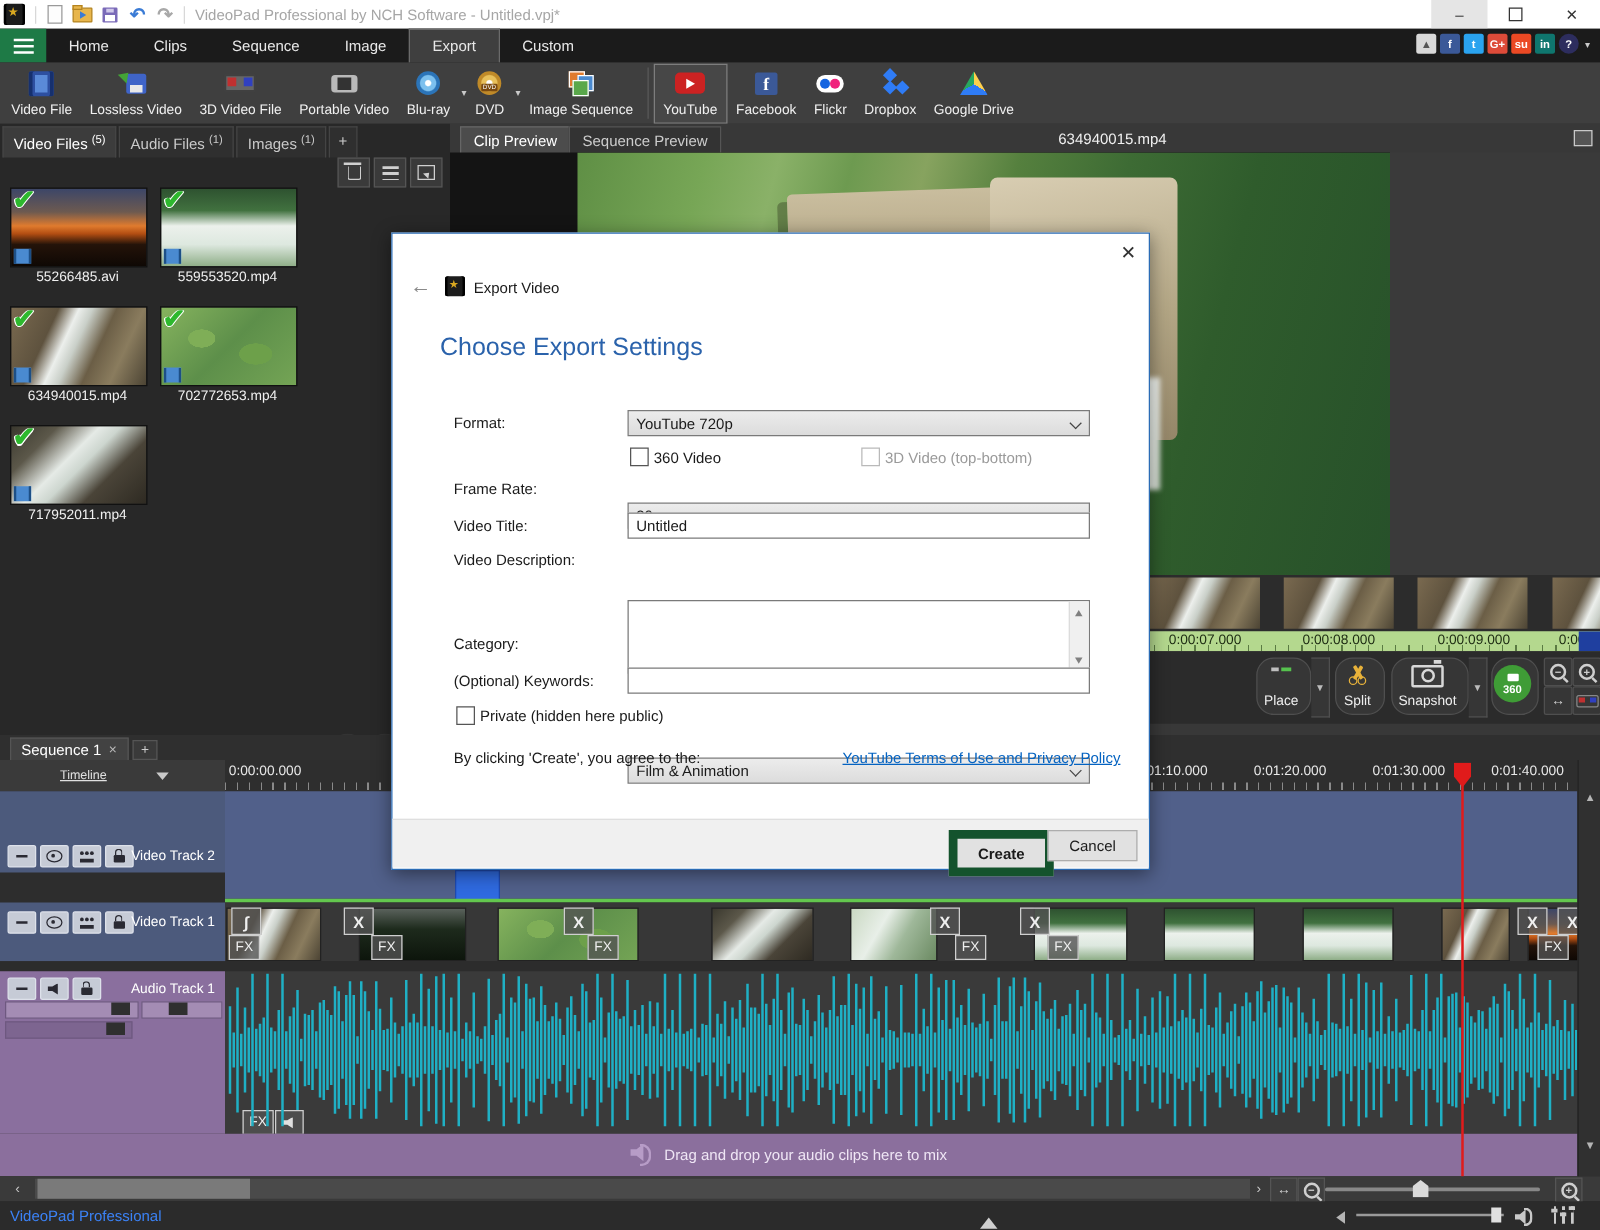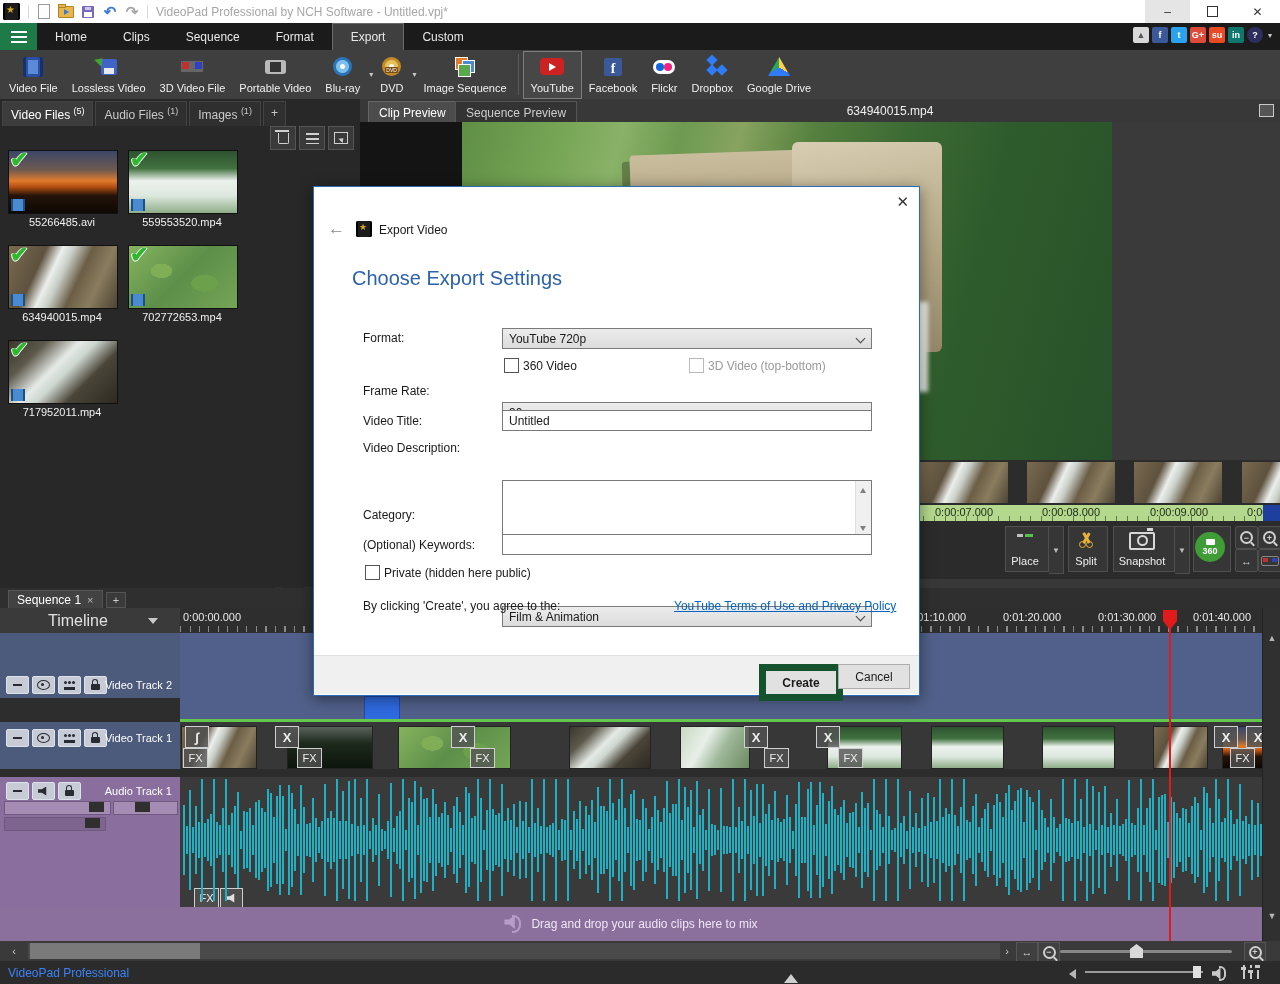--- a/index.html
+++ b/index.html
@@ -126,21 +126,21 @@
   
   .sc{position:absolute;}
   #filmstrip{position:absolute;left:8px;top:361px;width:912px;height:45px;background:#2c2c2c;overflow:hidden;}
   .fs-thumb{position:absolute;top:2px;width:88px;height:41px;}
   #mini-ruler{position:absolute;left:8px;top:406px;width:912px;height:16px;background:#b4d88e;overflow:hidden;
      }
   #mini-ruler .ticks{position:absolute;left:0;bottom:0;width:100%;height:5px;background:repeating-linear-gradient(90deg,transparent 0 9.7px,#5a7a42 9.7px 10.7px);}
   .mr-label{position:absolute;top:1px;color:#1c2a12;font-size:11px;}
   #mr-end{position:absolute;right:0;top:0;width:17px;height:16px;background:#1f3f9f;}
   #pv-toolbar{position:absolute;left:0;top:422px;width:920px;height:58px;background:#2b2b2b;}
-  .pvbtn{position:absolute;top:5px;height:46px;background:#363636;border:1px solid #4f4f4f;border-radius:0;
+  .pvbtn{position:absolute;top:5px;height:46px;background:#363636;border:1px solid #4f4f4f;border-radius:14px;
       display:flex;flex-direction:column;align-items:center;justify-content:space-between;padding:5px 6px 4px 2px;box-sizing:border-box;color:#eee;}
   .pv-dd{position:absolute;top:5px;height:46px;width:14px;background:#363636;border:1px solid #4f4f4f;border-left:none;display:flex;align-items:center;justify-content:center;color:#bbb;font-size:8px;}
   .i-place{width:16px;height:8px;position:relative;}
   .i-place:before{content:"";position:absolute;left:0;top:2px;width:6px;height:3px;background:#bfbfbf;}
   .i-place:after{content:"";position:absolute;right:0;top:2px;width:8px;height:3px;background:#56c24e;}
   .i-scis{width:16px;height:16px;position:relative;}
   .i-scis:before,.i-scis:after{content:"";position:absolute;left:7px;top:0;width:2.5px;height:12px;background:#e8b23a;border-radius:1px;}
   .i-scis:before{transform:rotate(30deg);}
   .i-scis:after{transform:rotate(-30deg);}
   .i-scis i:first-child,.i-scis i:last-child{content:"";position:absolute;bottom:0;width:5px;height:5px;border:1.8px solid #e8b23a;border-radius:50%;}
@@ -159,21 +159,21 @@
   .i-glasses:after{content:"";position:absolute;right:1px;top:1px;width:5px;height:4px;background:#3040c0;}
 
   
   #seq-tabs{left:0;top:588px;width:1280px;height:20px;background:#2f2f2f;}
   .stab{position:absolute;left:8px;top:2px;padding:2px 8px;background:#424242;border:1px solid #555;color:#fff;font-size:12px;display:flex;gap:6px;align-items:center;}
   .stab .x{color:#bbb;font-size:11px;}
   .stab-add{position:absolute;left:106px;top:4px;width:18px;height:14px;background:#3a3a3a;border:1px solid #555;color:#ccc;display:flex;align-items:center;justify-content:center;}
 
   
   #tl-left{left:0;top:608px;width:180px;height:25px;background:#3a3a3a;display:flex;align-items:center;}
-  #tl-left .lbl{margin-left:48px;font-size:16px;color:#e0e0e0;}
+  #tl-left .lbl{margin-left:48px;font-size:10px;color:#e0e0e0;text-decoration:underline;}
   #tl-left .tri{margin-left:40px;border:5px solid transparent;border-top:6px solid #c9c9c9;margin-top:5px;}
   #ruler{left:180px;top:608px;width:1082px;height:25px;background:#2e2e2e;overflow:hidden;}
   #ruler .ticks{position:absolute;bottom:1px;width:100%;height:6px;background:repeating-linear-gradient(90deg,#8a8a8a 0 1px,transparent 1px 9.5px);}
   .rl{position:absolute;top:3px;color:#e8e8e8;font-size:11px;white-space:nowrap;}
   #vsb{left:1262px;top:608px;width:18px;height:333px;background:#303030;border-left:1px solid #222;}
   .vsb-a{position:absolute;left:0;width:18px;height:16px;color:#b5b5b5;display:flex;align-items:center;justify-content:center;font-size:9px;}
 
   #track2{left:0;top:633px;width:1280px;height:86px;}
   #track2-h{position:absolute;left:0;top:0;width:180px;height:65px;background:#4c5a7c;}
   #track2-c{position:absolute;left:180px;top:0;width:1082px;height:86px;background:#51608a;}
@@ -298,21 +298,21 @@
   </div>
 
   <div class="abs" id="tabrow">
     <div id="hamburger">
         <div class="hbars"></div>
       </div>
     <div id="menu-tabs" style="display:flex;">
         <div class="mtab">Home</div>
         <div class="mtab">Clips</div>
         <div class="mtab">Sequence</div>
-        <div class="mtab">Format</div>
+        <div class="mtab">Image</div>
         <div class="mtab active">Export</div>
         <div class="mtab">Custom</div>
       </div>
   </div>
   <div id="social">
       <span class="soc" style="background: rgb(217, 217, 217); color: rgb(85, 85, 85);">▲</span>
       <span class="soc" style="background: rgb(59, 89, 152); color: rgb(255, 255, 255);">f</span>
       <span class="soc" style="background: rgb(42, 163, 239); color: rgb(255, 255, 255);">t</span>
       <span class="soc" style="background: rgb(221, 75, 57); color: rgb(255, 255, 255);">G+</span>
       <span class="soc" style="background: rgb(235, 73, 36); color: rgb(255, 255, 255);">su</span>

